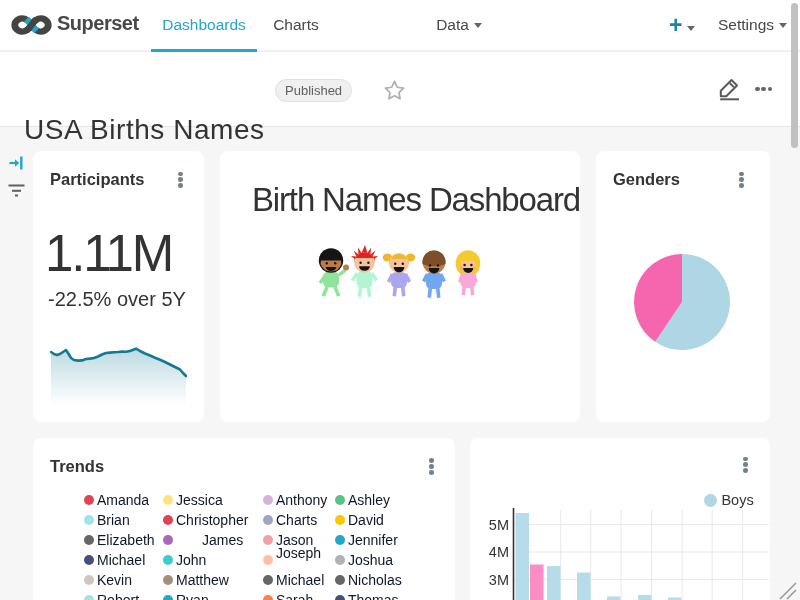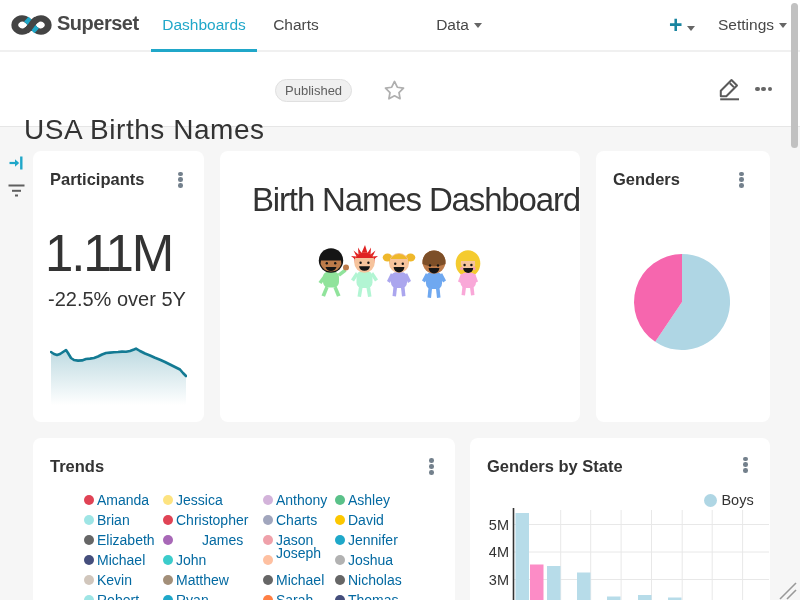--- a/index.html
+++ b/index.html
@@ -43,21 +43,21 @@
 .ctitle { position:absolute; left:17px; top:19px; font-size:16.5px; font-weight:bold; color:#333; }
 .kebab { position:absolute; width:5px; }
 .kdot { width:4.6px; height:4.6px; border-radius:50%; background:#73808c; margin-bottom:1.4px; }
 
 #bignum { position:absolute; left:12px; top:72.5px; font-size:51px; color:#333; letter-spacing:-2.2px; }
 #subnum { position:absolute; left:15px; top:137px; font-size:20px; color:#333; }
 
 #bn-title { position:absolute; left:0; top:29.5px; width:360px; text-align:right; font-size:33px; letter-spacing:-1.15px; color:#333; }
 #kids { position:absolute; left:95px; top:93px; }
 .ldot { position:absolute; width:10px; height:10px; border-radius:50%; top:4px; }
-.lname { position:absolute; font-size:14px; color:#0369a1; top:1px; white-space:nowrap; }
+.lname { position:absolute; font-size:14px; color:#0f172a; top:1px; white-space:nowrap; }
 </style>
 </head>
 <body>
 
 <div id="nav">
   <svg id="logo" width="43" height="22" viewBox="0 0 40 22" preserveAspectRatio="none">
     <path d="M20,11 C16.2,4.5 11.5,3.2 8,5.3 C3.2,8.2 3.2,13.8 8,16.7 C11.5,18.8 16.2,17.5 20,11 C23.8,4.5 28.5,3.2 32,5.3 C36.8,8.2 36.8,13.8 32,16.7 C28.5,18.8 23.8,17.5 20,11 Z" fill="none" stroke="#444" stroke-width="6.3"></path>
     <path d="M15.2,5.2 C17,6.8 18.7,8.8 20,11 C21.3,13.2 23,15.2 24.8,16.8" fill="none" stroke="#1FA8C9" stroke-width="6.3"></path>
     <path d="M15.2,16.8 C17,15.2 18.7,13.2 20,11 C21.3,8.8 23,6.8 24.8,5.2" fill="none" stroke="#444" stroke-width="6.3"></path>
   </svg>
@@ -260,21 +260,20 @@
   <div class="lname" style="left:64px; top:153.5px;">Robert</div>
   <div class="ldot" style="left:130px; top:156.5px; background:#1FA8C9"></div>
   <div class="lname" style="left:143px; top:153.5px;">Ryan</div>
   <div class="ldot" style="left:230px; top:156.5px; background:#FF7F44"></div>
   <div class="lname" style="left:243px; top:153.5px;">Sarah</div>
   <div class="ldot" style="left:302px; top:156.5px; background:#454E7C"></div>
   <div class="lname" style="left:315px; top:153.5px;">Thomas</div>
 </div>
 
 <div class="card" id="c-state">
-  <div class="ctitle">Genders by State</div>
   <div class="kebab" style="left:273px; top:18.5px;">
       <div class="kdot"></div>
       <div class="kdot"></div>
       <div class="kdot"></div>
     </div>
   <div style="position:absolute; left:234px; top:53px;">
     <span style="display:inline-block; width:13px; height:13px; border-radius:50%; background:#AFD6E4; vertical-align:-2px;"></span>
     <span style="font-size:14.5px; color:#333;">Boys</span>
   </div>
   <svg style="position:absolute; left:0; top:60px;" width="300" height="140" viewBox="0 0 300 140">

